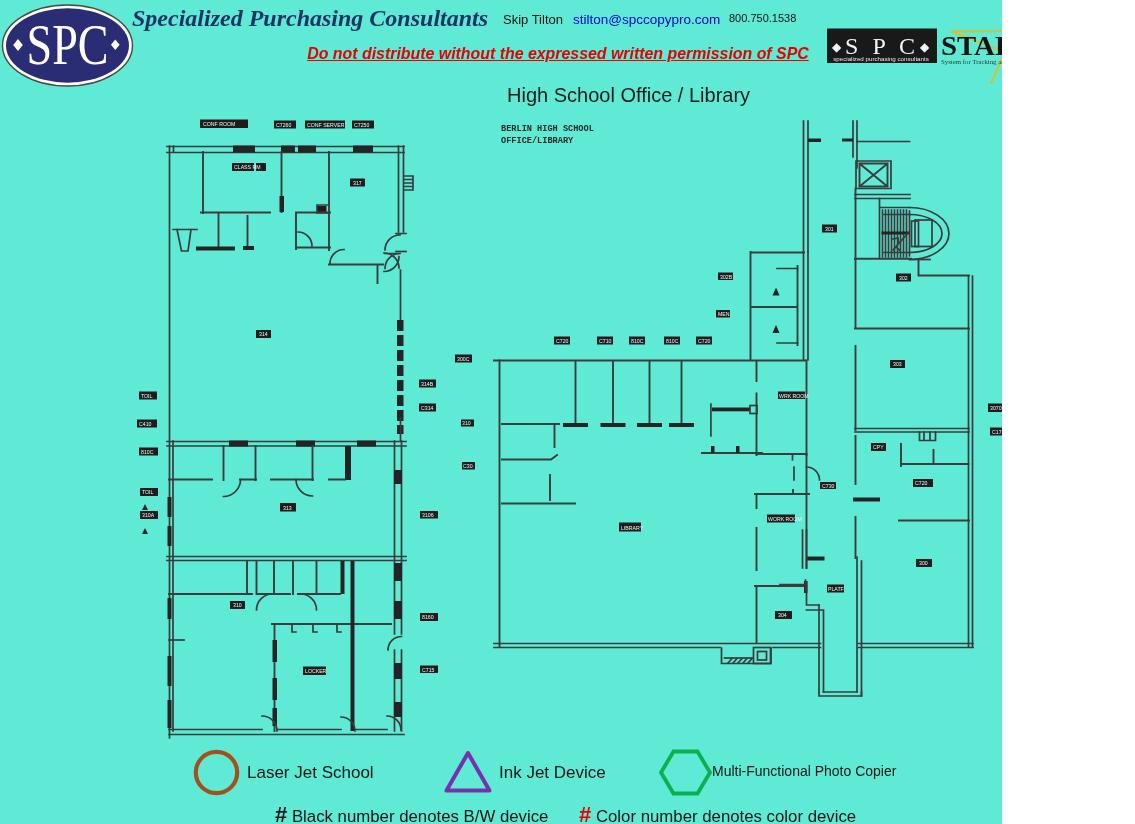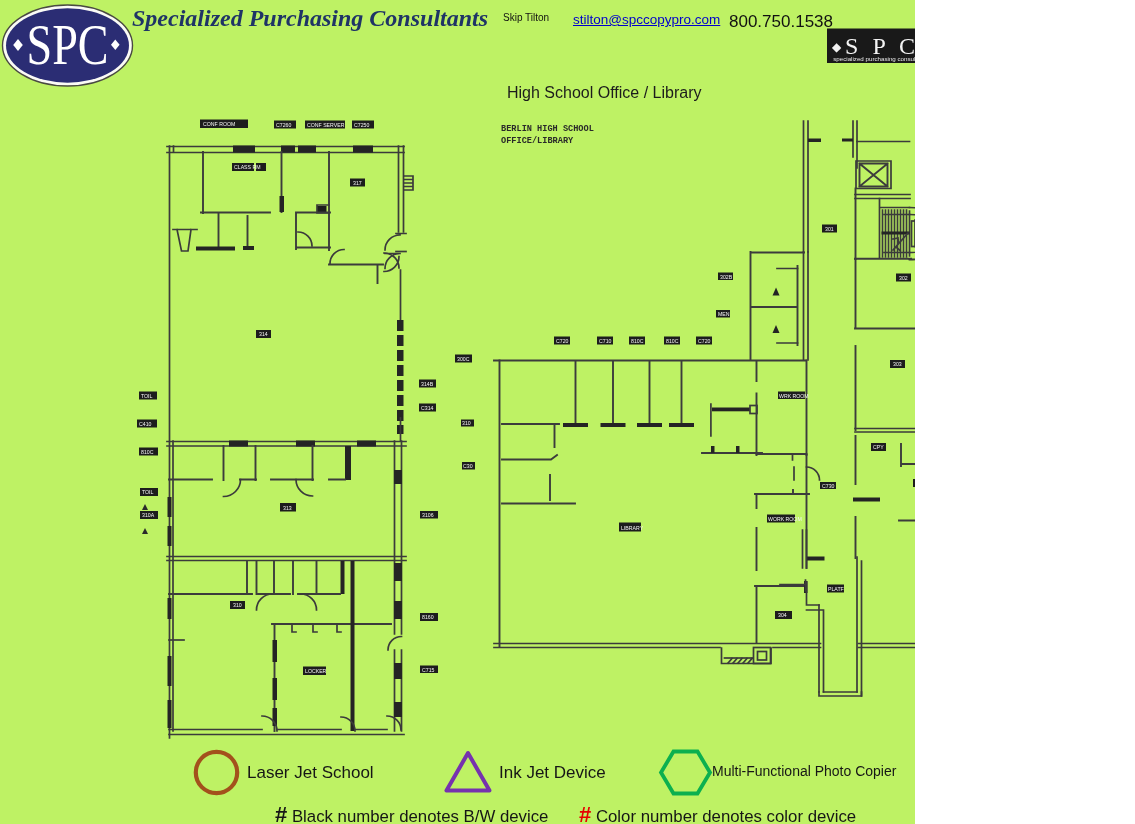--- a/index.html
+++ b/index.html
@@ -1,41 +1,42 @@
 <!DOCTYPE html>
 <html><head>
 <meta charset="utf-8">
 <style>
   html,body{margin:0;padding:0;background:#fff;}
-  .page{position:relative;width:915px;height:824px;background:#bef264;overflow:hidden;font-family:"Liberation Sans",sans-serif;}
+  .page{position:relative;width:1002px;height:824px;background:#5eead4;overflow:hidden;font-family:"Liberation Sans",sans-serif;}
   .abs{position:absolute;}
   svg text{font-family:"Liberation Sans",sans-serif;}
 </style>
 </head>
 <body>
 <div class="page">
 
 <svg class="abs" style="left:0;top:0" width="140" height="92" viewBox="0 0 140 92">
   <ellipse cx="67.5" cy="45.5" rx="65" ry="40.5" fill="#fbfbf6" stroke="#4a4a42" stroke-width="1.4"></ellipse>
   <ellipse cx="67.5" cy="45.5" rx="61.5" ry="37.2" fill="#2b2d74"></ellipse>
   <text x="67.5" y="63.5" text-anchor="middle" fill="#fff" style="font-family:'Liberation Serif',serif" font-size="56" textLength="82" lengthAdjust="spacingAndGlyphs">SPC</text>
   <polygon points="18,39 22.8,45 18,51 13.2,45" fill="#fff"></polygon>
   <polygon points="115.3,39.5 119.6,44.8 115.3,50.1 111,44.8" fill="#fff"></polygon>
 </svg>
 
 <div class="abs" style="left:132px;top:5px;width:360px;font-family:'Liberation Serif',serif;font-style:italic;font-weight:bold;font-size:24px;color:#1f3466;">Specialized Purchasing Consultants</div>
 
-<div class="abs" style="left:503px;top:12px;font-size:10px;color:#111;">Skip Tilton</div>
-
-<div class="abs" style="left:573px;top:12px;font-size:13.5px;color:#0000cc;text-decoration:underline;">stilton@spccopypro.com</div>
-
-<div class="abs" style="left:729px;top:12px;font-size:17px;color:#111;">800.750.1538</div>
-
-
-<div class="abs" style="left:507px;top:84px;font-size:16px;color:#1c1c1c;">High School Office / Library</div>
+<div class="abs" style="left:503px;top:12px;font-size:13px;color:#111;">Skip Tilton</div>
+
+<div class="abs" style="left:573px;top:12px;font-size:13.5px;color:#0000cc;">stilton@spccopypro.com</div>
+
+<div class="abs" style="left:729px;top:12px;font-size:11px;color:#111;">800.750.1538</div>
+
+<div class="abs" style="left:302px;top:45px;width:512px;font-size:15.9px;font-weight:bold;font-style:italic;color:#e80000;text-decoration:underline;text-align:center;">Do not distribute without the expressed written permission of SPC</div>
+
+<div class="abs" style="left:507px;top:84px;font-size:20px;color:#1c1c1c;">High School Office / Library</div>
 
 <svg class="abs" style="left:815px;top:0" width="320" height="84" viewBox="0 0 320 84">
 
   <g fill="none" stroke="#e6ba1c" stroke-width="1.8">
     <path d="M 330,30.5 L 263,30 L 233,1 L 202,31 L 136,31.5 L 190,52 L 173,90 L 233,65 L 293,91 L 273,50 Z"></path>
   </g>
 
   <rect x="12" y="28.5" width="110" height="34.5" fill="#191919"></rect>
   <text x="17" y="51" fill="#f2f2f2" font-size="12">◆</text>
   <text x="67" y="54" text-anchor="middle" fill="#f4f4f4" style="font-family:'Liberation Serif',serif" font-size="24" letter-spacing="4">S P C</text>

